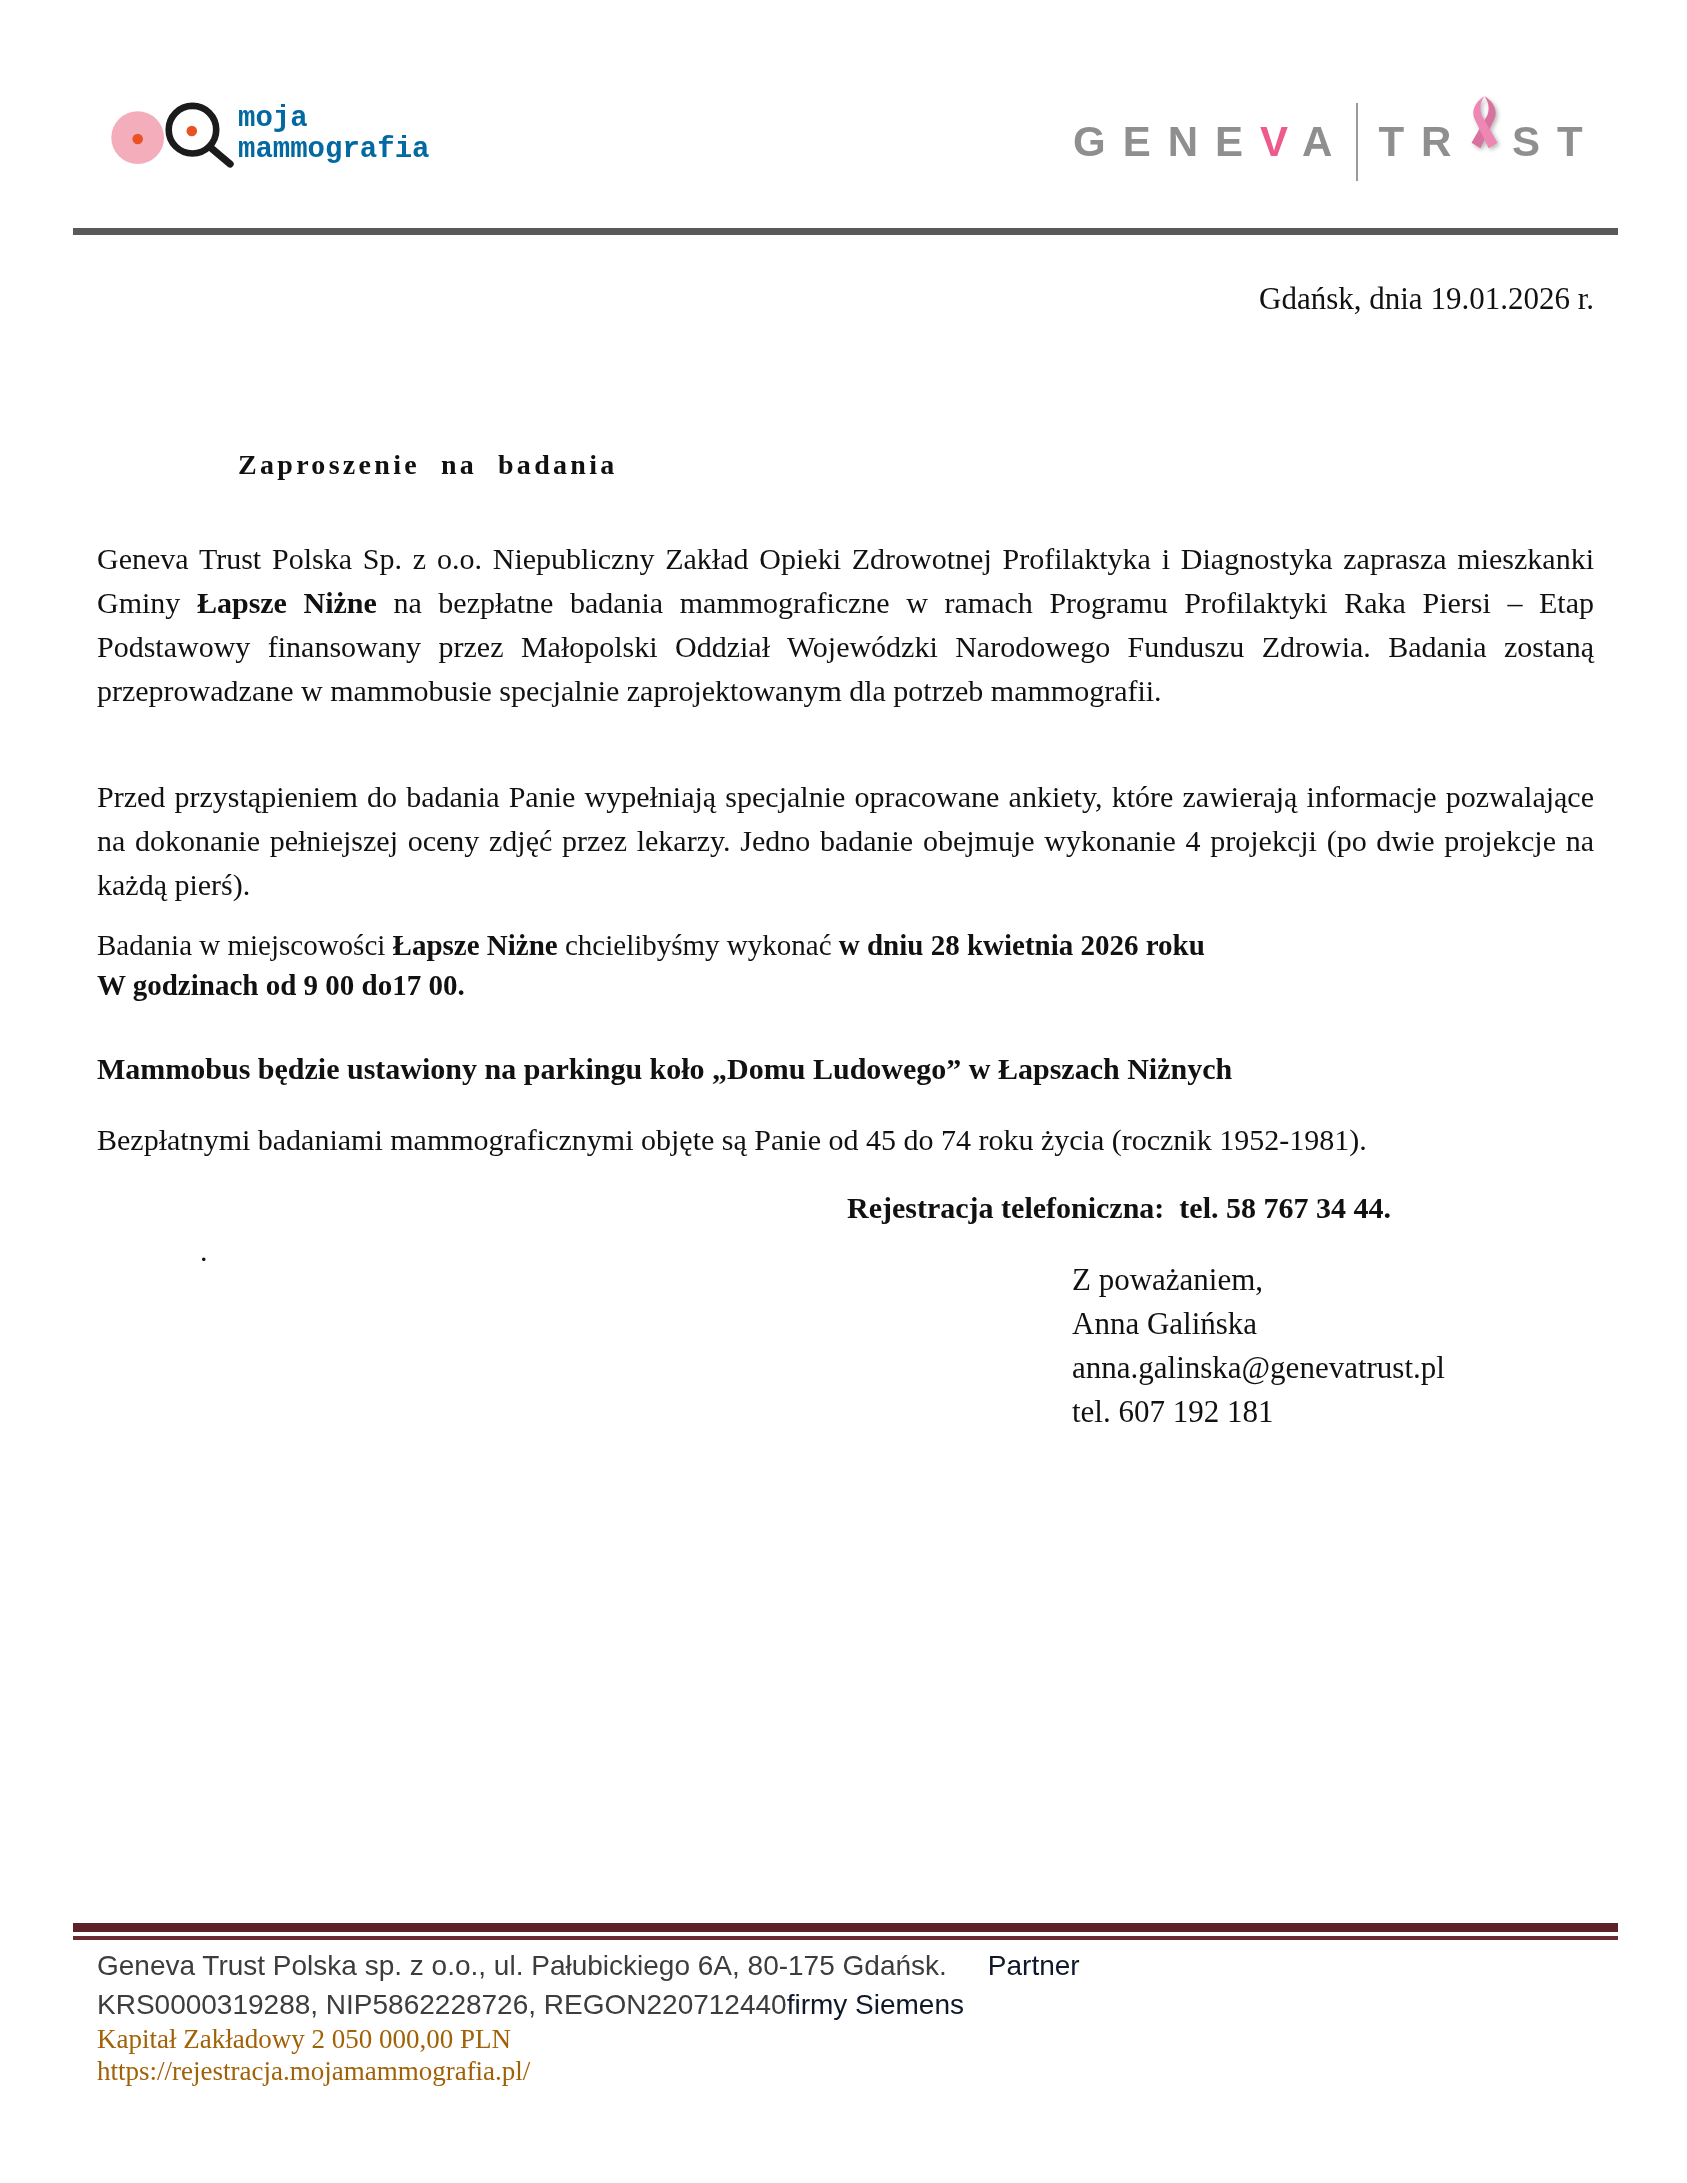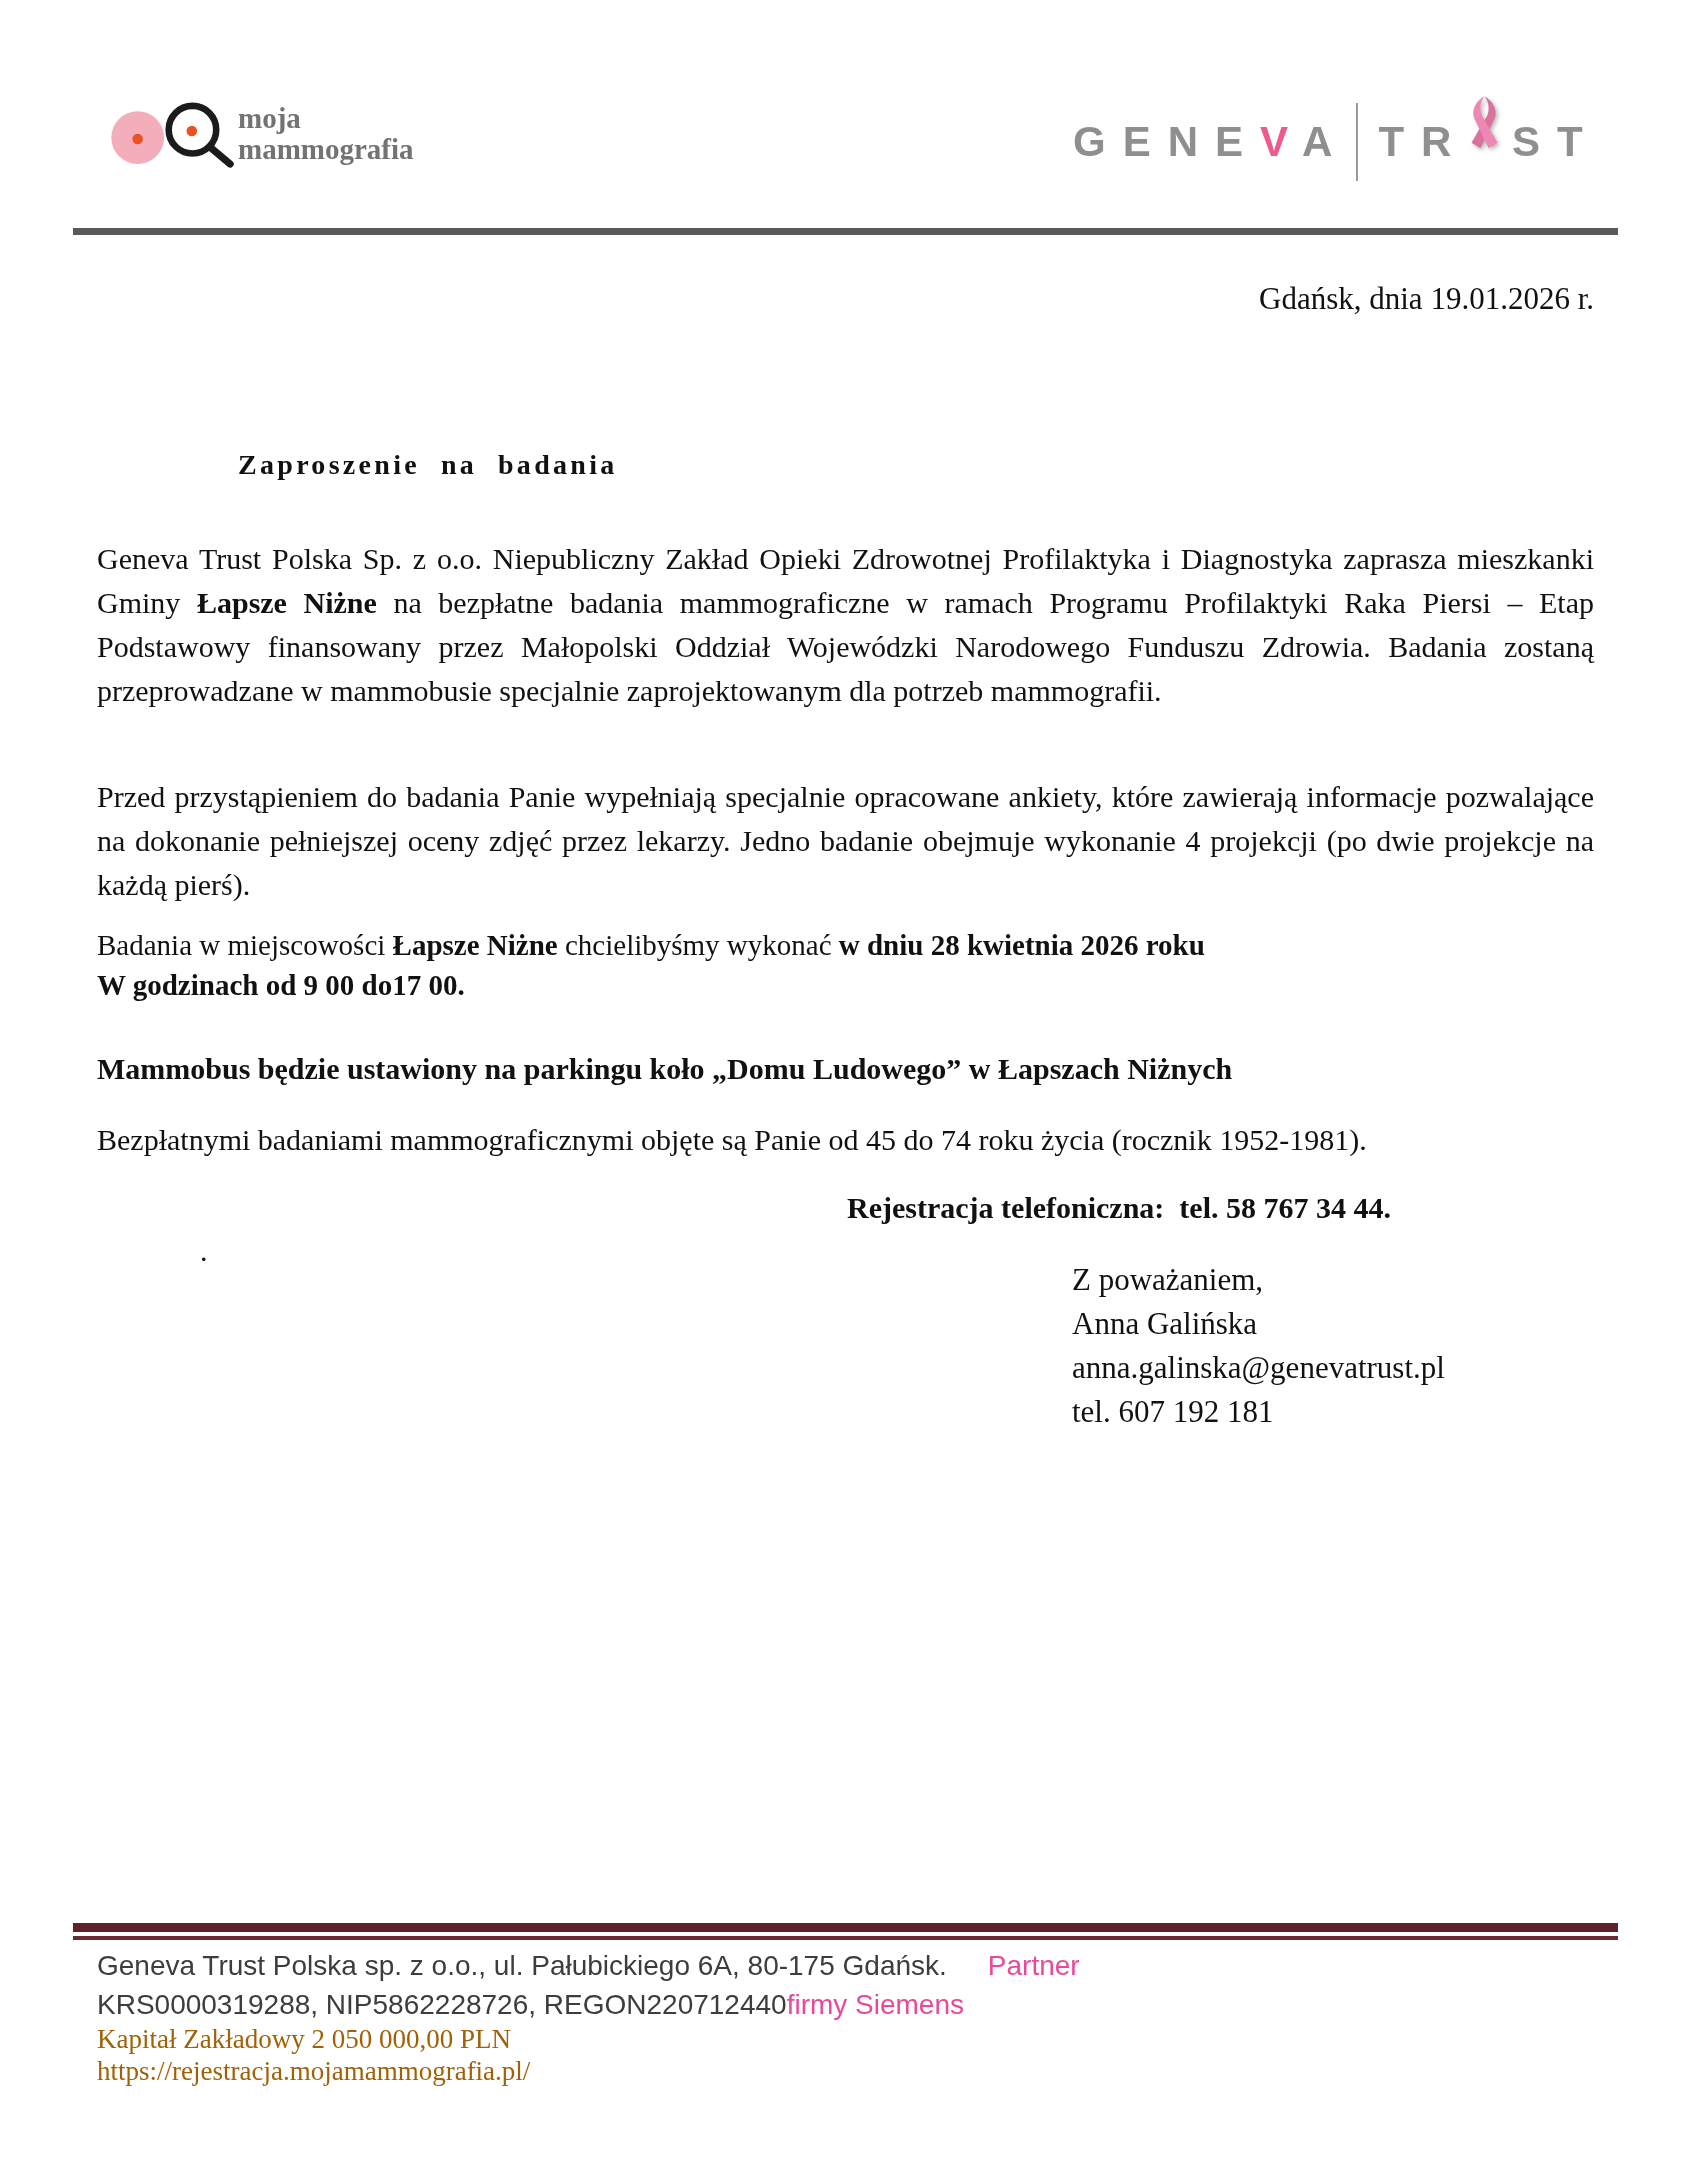--- a/index.html
+++ b/index.html
@@ -9,22 +9,22 @@
     height:2183px;
     background:#ffffff;
     font-family:"Liberation Serif", serif;
     color:#111111;
     overflow:hidden;
   }
   
   .logo-moja{position:absolute;left:106px;top:98px;width:344px;height:99px;}
   .logo-moja-text{
     position:absolute;left:132px;top:5.3px;
-    font-family:Liberation Serif, serif;
-    font-weight:bold;font-size:29px;line-height:31px;color:#737373;
+    font-family:Liberation Mono, monospace;
+    font-weight:bold;font-size:29px;line-height:31px;color:#0369a1;
     letter-spacing:0px;
   }
   .logo-geneva{
     position:absolute;left:1073px;top:99px;height:86px;
     display:flex;align-items:center;
     font-family:"Liberation Sans", sans-serif;
     font-size:42px;color:#8f8f8f;font-weight:bold;
   }
   .geneva-word{letter-spacing:17px;}
   .geneva-v{color:#ee5a8d;}
@@ -52,21 +52,21 @@
   .bold{font-weight:bold;}
   
   .signature{
     position:absolute;left:1072px;top:1258px;width:476px;
     font-size:31px;line-height:44px;
   }
   
   .footer-line{position:absolute;left:97px;font-family:"Liberation Sans", sans-serif;font-size:28px;color:#3d3d3d;}
   .f1{top:1950px;}
   .f2{top:1989px;}
-  .footer-gray{color:#ec4899;text-align:right;}
+  .footer-gray{color:#0f172a;text-align:right;}
   .gap-left{margin-left:41px;}
   .footer-serif{position:absolute;left:97px;font-family:"Liberation Serif", serif;font-size:27px;color:#a16207;}
   .f3{top:2024px;}
   .f4{top:2056px;}
 </style>
 </head>
 <body>
 
 <div class="page">
 

